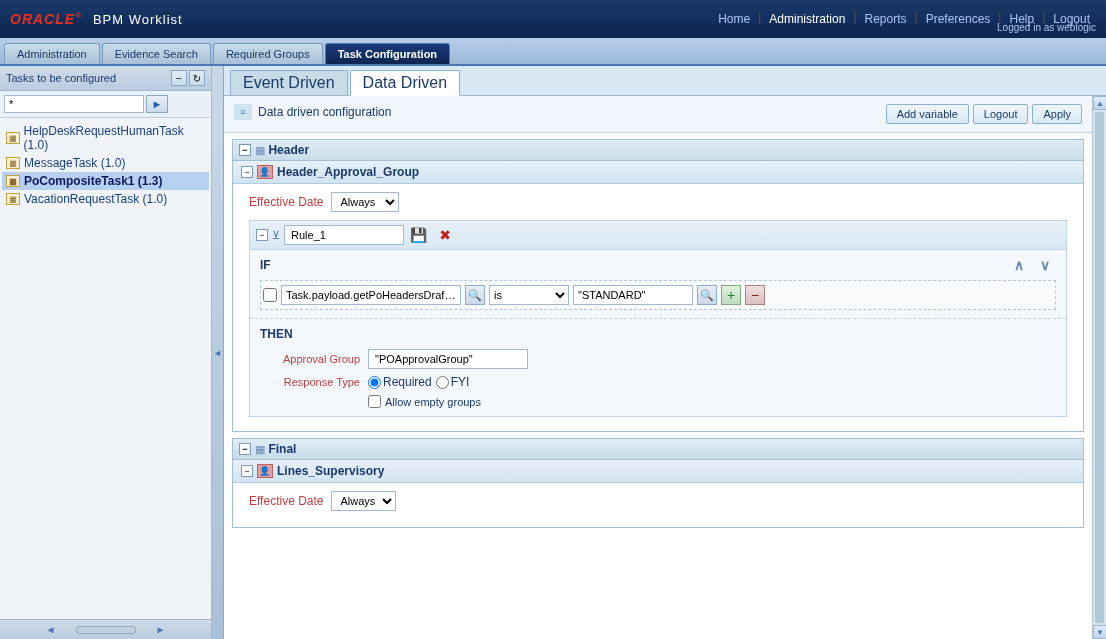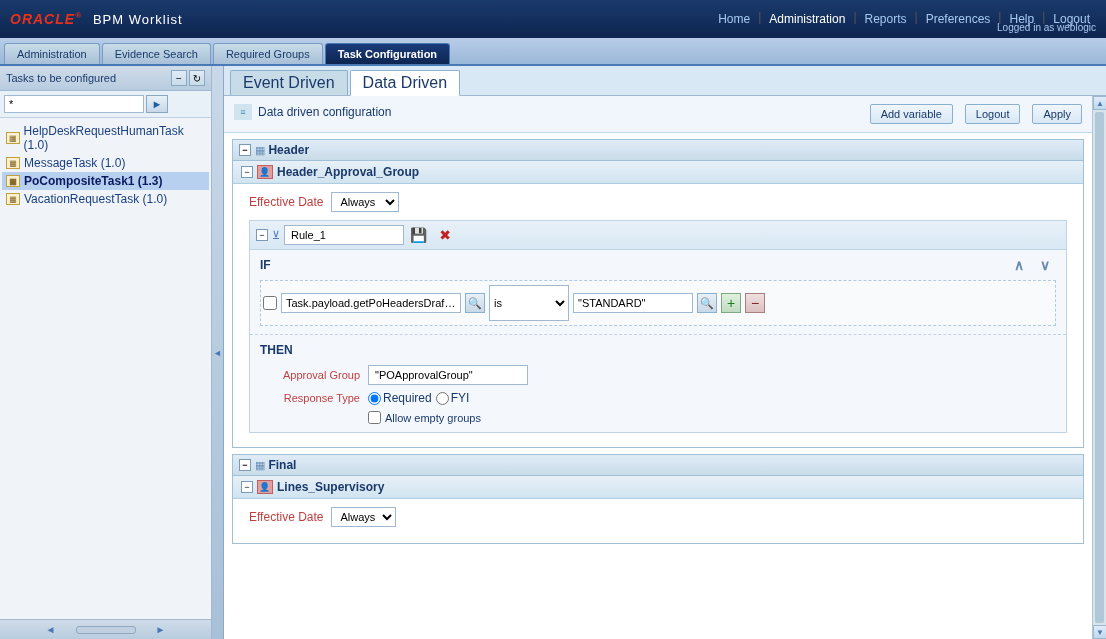--- a/index.html
+++ b/index.html
@@ -262,21 +262,21 @@
       justify-content: center;
       font-size: 9px;
       color: #4a80b0;
     }
     #config-subtitle {
       color: #5a7898;
       font-size: 11px;
     }
     #config-buttons {
       display: flex;
-      gap: 12px;
+      gap: 4px;
     }
     .action-btn {
       padding: 3px 10px;
       background: linear-gradient(to bottom, #f0f6fc, #d8e8f4);
       border: 1px solid #8ab0d0;
       cursor: pointer;
       font-size: 11px;
       color: #1a3a6b;
       border-radius: 2px;
     }
@@ -485,21 +485,21 @@
       height: 20px;
       background: linear-gradient(to bottom, #e8f0f8, #c8d8e8);
       border: 1px solid #8ab0d0;
       cursor: pointer;
       display: flex;
       align-items: center;
       justify-content: center;
       font-size: 11px;
     }
     .condition-op {
-      height: 36px;
+      height: 20px;
       border: 1px solid #a0b8d0;
       font-size: 11px;
       width: 80px;
       background: white;
     }
     .condition-value {
       width: 120px;
       height: 20px;
       border: 1px solid #a0b8d0;
       padding: 1px 4px;

